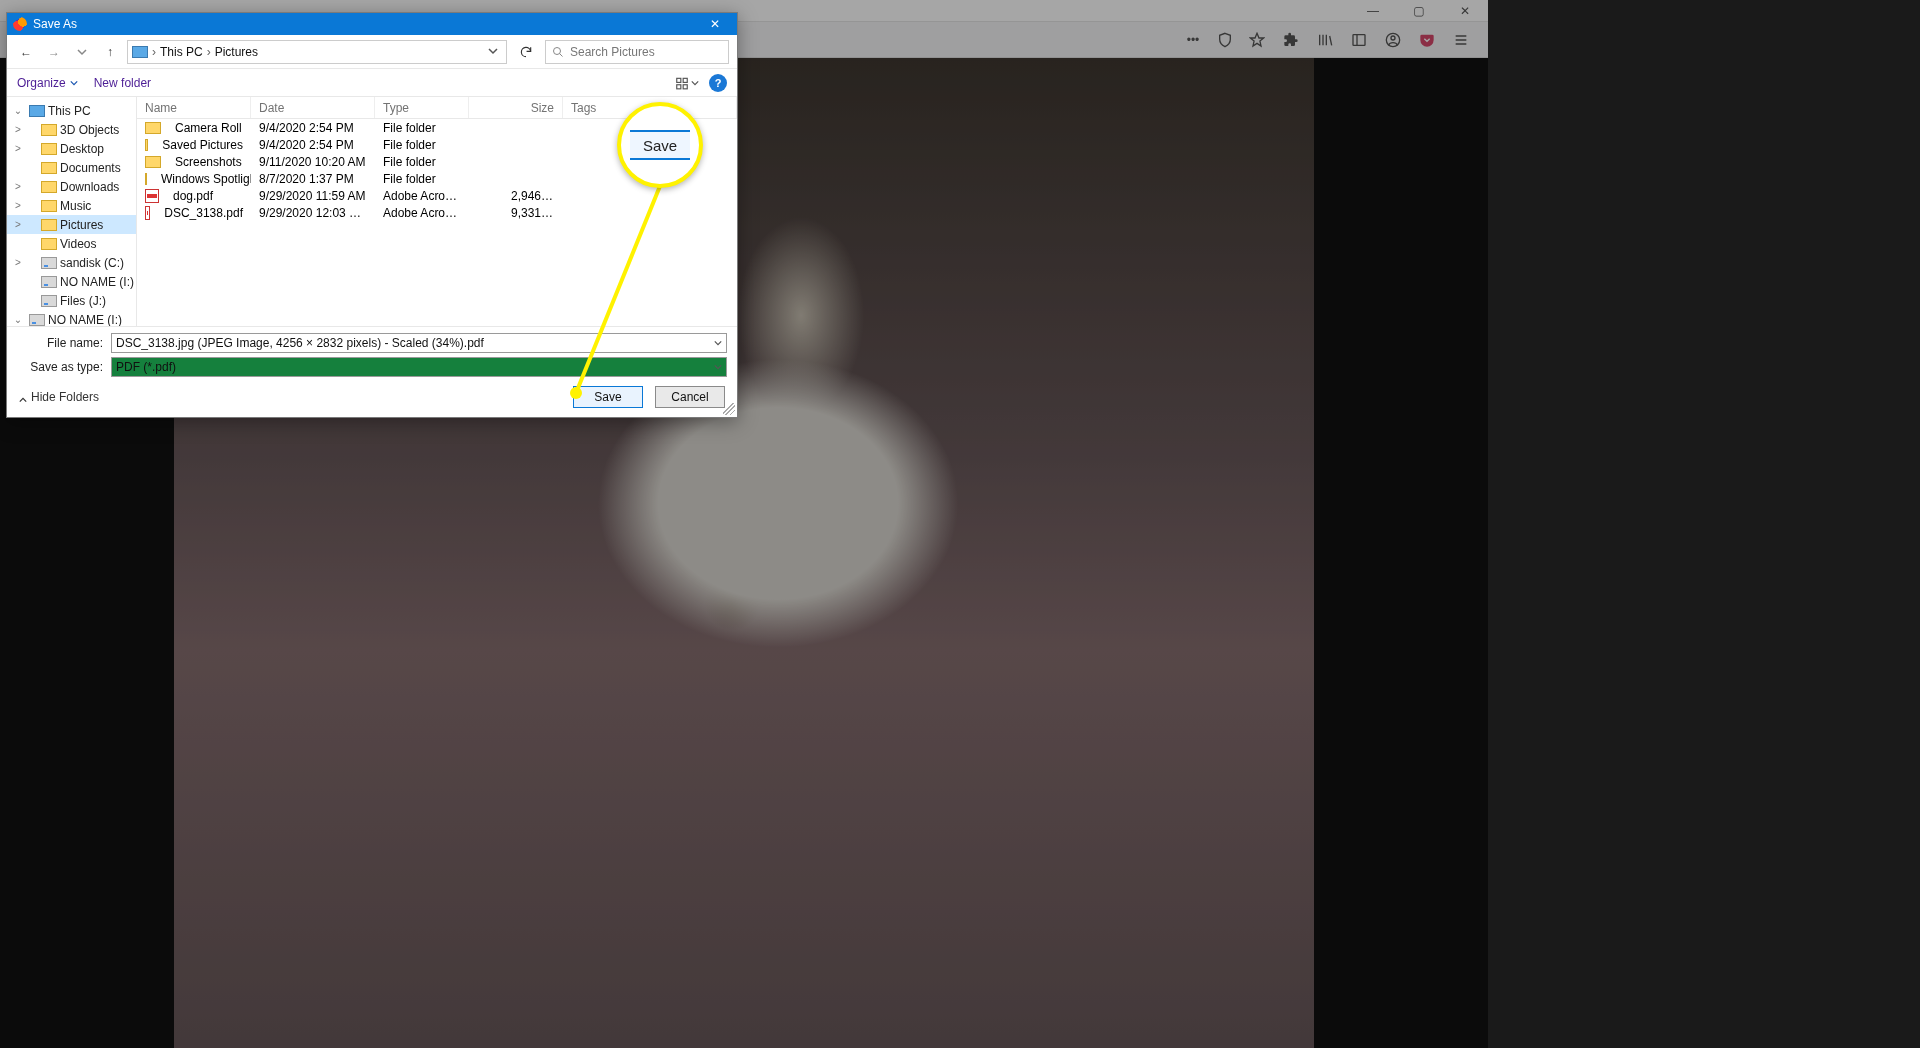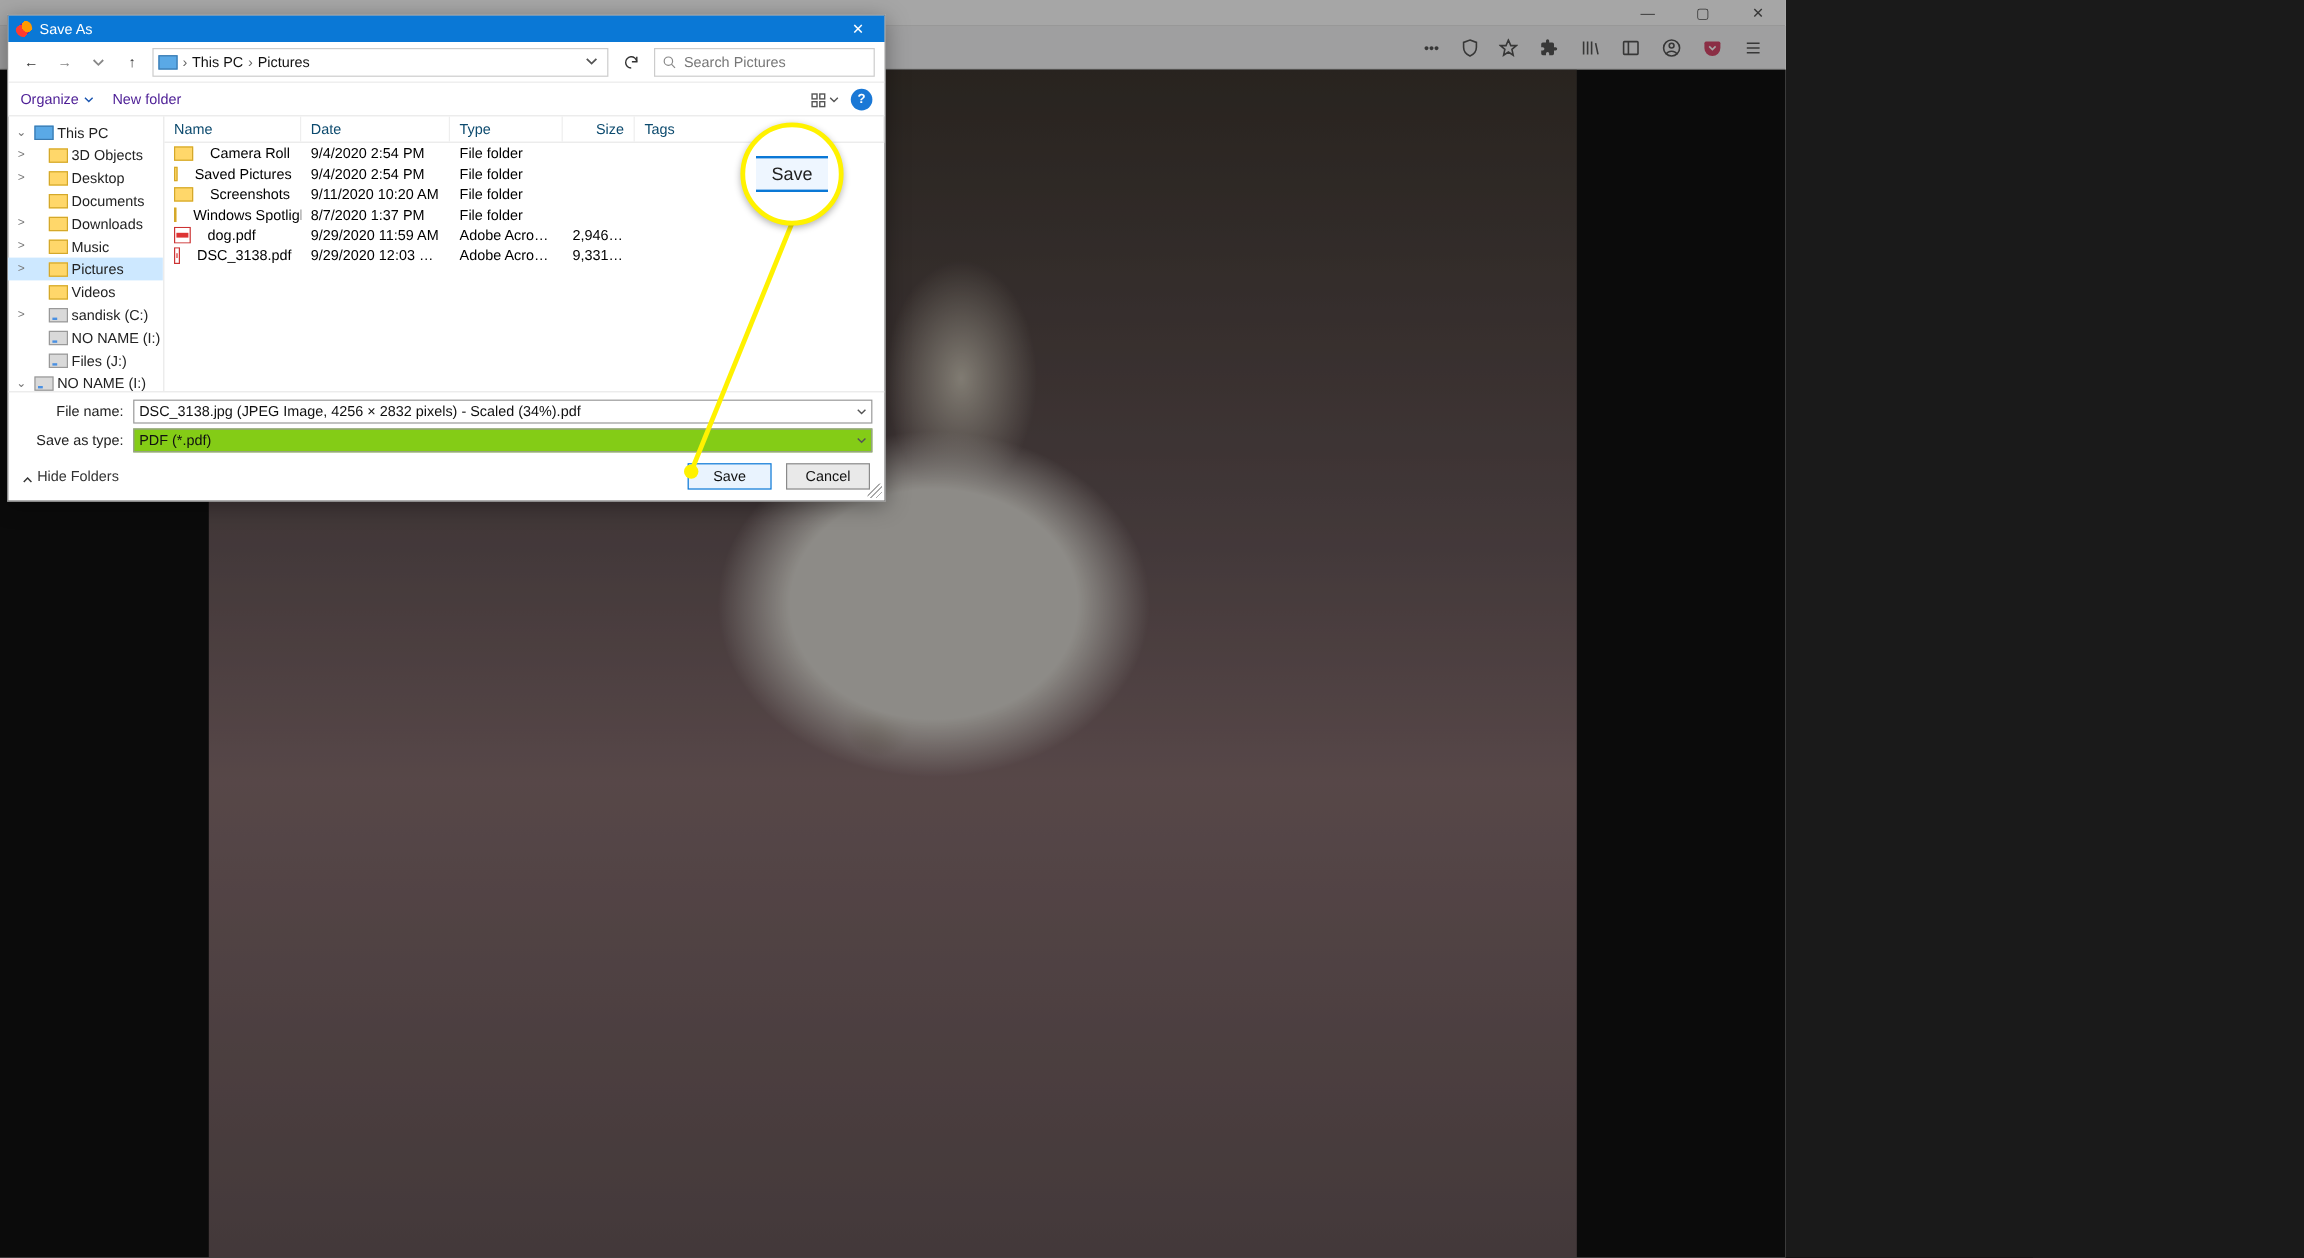--- a/index.html
+++ b/index.html
@@ -57,41 +57,41 @@
 .tree-row { height:19px; display:flex; align-items:center; gap:3px; padding-left:6px; color:#222; white-space:nowrap; }
 .tree-row .exp { width:10px; color:#777; font-size:10px; text-align:center; }
 .tree-row .sp { display:inline-block; }
 .tree-row.selected { background:#cde8ff; }
 .ico-pc { width:16px; height:12px; background:#5aa9e6; border:1px solid #3a7ab0; display:inline-block; }
 .ico-folder { width:16px; height:12px; background:#ffd76a; border:1px solid #d4a82a; display:inline-block; }
 .ico-drive { width:16px; height:12px; background:#d9d9d9; border:1px solid #999; display:inline-block; position:relative; }
 .ico-drive::after { content:""; position:absolute; left:2px; bottom:1px; width:4px; height:2px; background:#4a90e2; }
 
 .filelist { flex:1; display:flex; flex-direction:column; }
-.fl-head { height:22px; display:flex; border-bottom:1px solid #e8e8e8; color:#0c4a6e; }
+.fl-head { height:22px; display:flex; border-bottom:1px solid #e8e8e8; color:#737373; }
 .fl-head > div { padding:4px 8px; border-right:1px solid #eee; }
 .col-name { width:114px; }
 .col-date { width:124px; }
 .col-type { width:94px; }
-.col-size { width:60px; text-align:right; }
+.col-size { width:60px; text-align:right;margin-left:34px; }
 .col-tags { flex:1; }
 .fl-rows { flex:1; overflow:auto; }
 .fl-row { height:17px; display:flex; align-items:center; }
 .fl-row > div { padding:0 8px; white-space:nowrap; overflow:hidden; text-overflow:ellipsis; }
 .fl-row .col-name { display:flex; align-items:center; gap:14px; }
 .ico-pdf { width:14px; height:14px; background:#fff; border:1px solid #c33; display:inline-block; position:relative; }
 .ico-pdf::after { content:""; position:absolute; left:1px; top:4px; right:1px; height:4px; background:#d33; }
 
 .dlg-fields { padding:6px 10px 0 10px; display:flex; flex-direction:column; gap:4px; border-top:1px solid #e8e8e8; }
 .fld-row { display:flex; align-items:center; gap:8px; }
 .fld-row label { width:86px; text-align:right; color:#222; }
 .fld-row .combo { flex:1; height:20px; border:1px solid #9a9a9a; background:#fff; display:flex; align-items:center; padding:0 4px; justify-content:space-between; }
 .fld-row .combo .cv { color:#111; }
 .fld-row .combo .car { color:#555; }
-.fld-row.filetype .combo { background:#84cc16; }
+.fld-row.filetype .combo { background:#15803d; }
 
 .dlg-foot { height:40px; display:flex; align-items:center; padding:0 12px; gap:12px; }
 .hide-link { display:flex; align-items:flex-end; gap:4px; color:#333; }
 .dlg-foot .spacer { flex:1; }
 .btn { width:70px; height:22px; border:1px solid #8a8a8a; background:#e9e9e9; display:flex; align-items:center; justify-content:center; color:#111; }
 .btn.primary { border:1px solid #0a78d6; background:#e9f3fe; }
 .resize-grip { position:absolute; right:2px; bottom:2px; width:12px; height:12px; background:
   linear-gradient(135deg, transparent 0 40%, #aaa 40% 46%, transparent 46% 58%, #aaa 58% 64%, transparent 64% 76%, #aaa 76% 82%, transparent 82%); }
 
 

